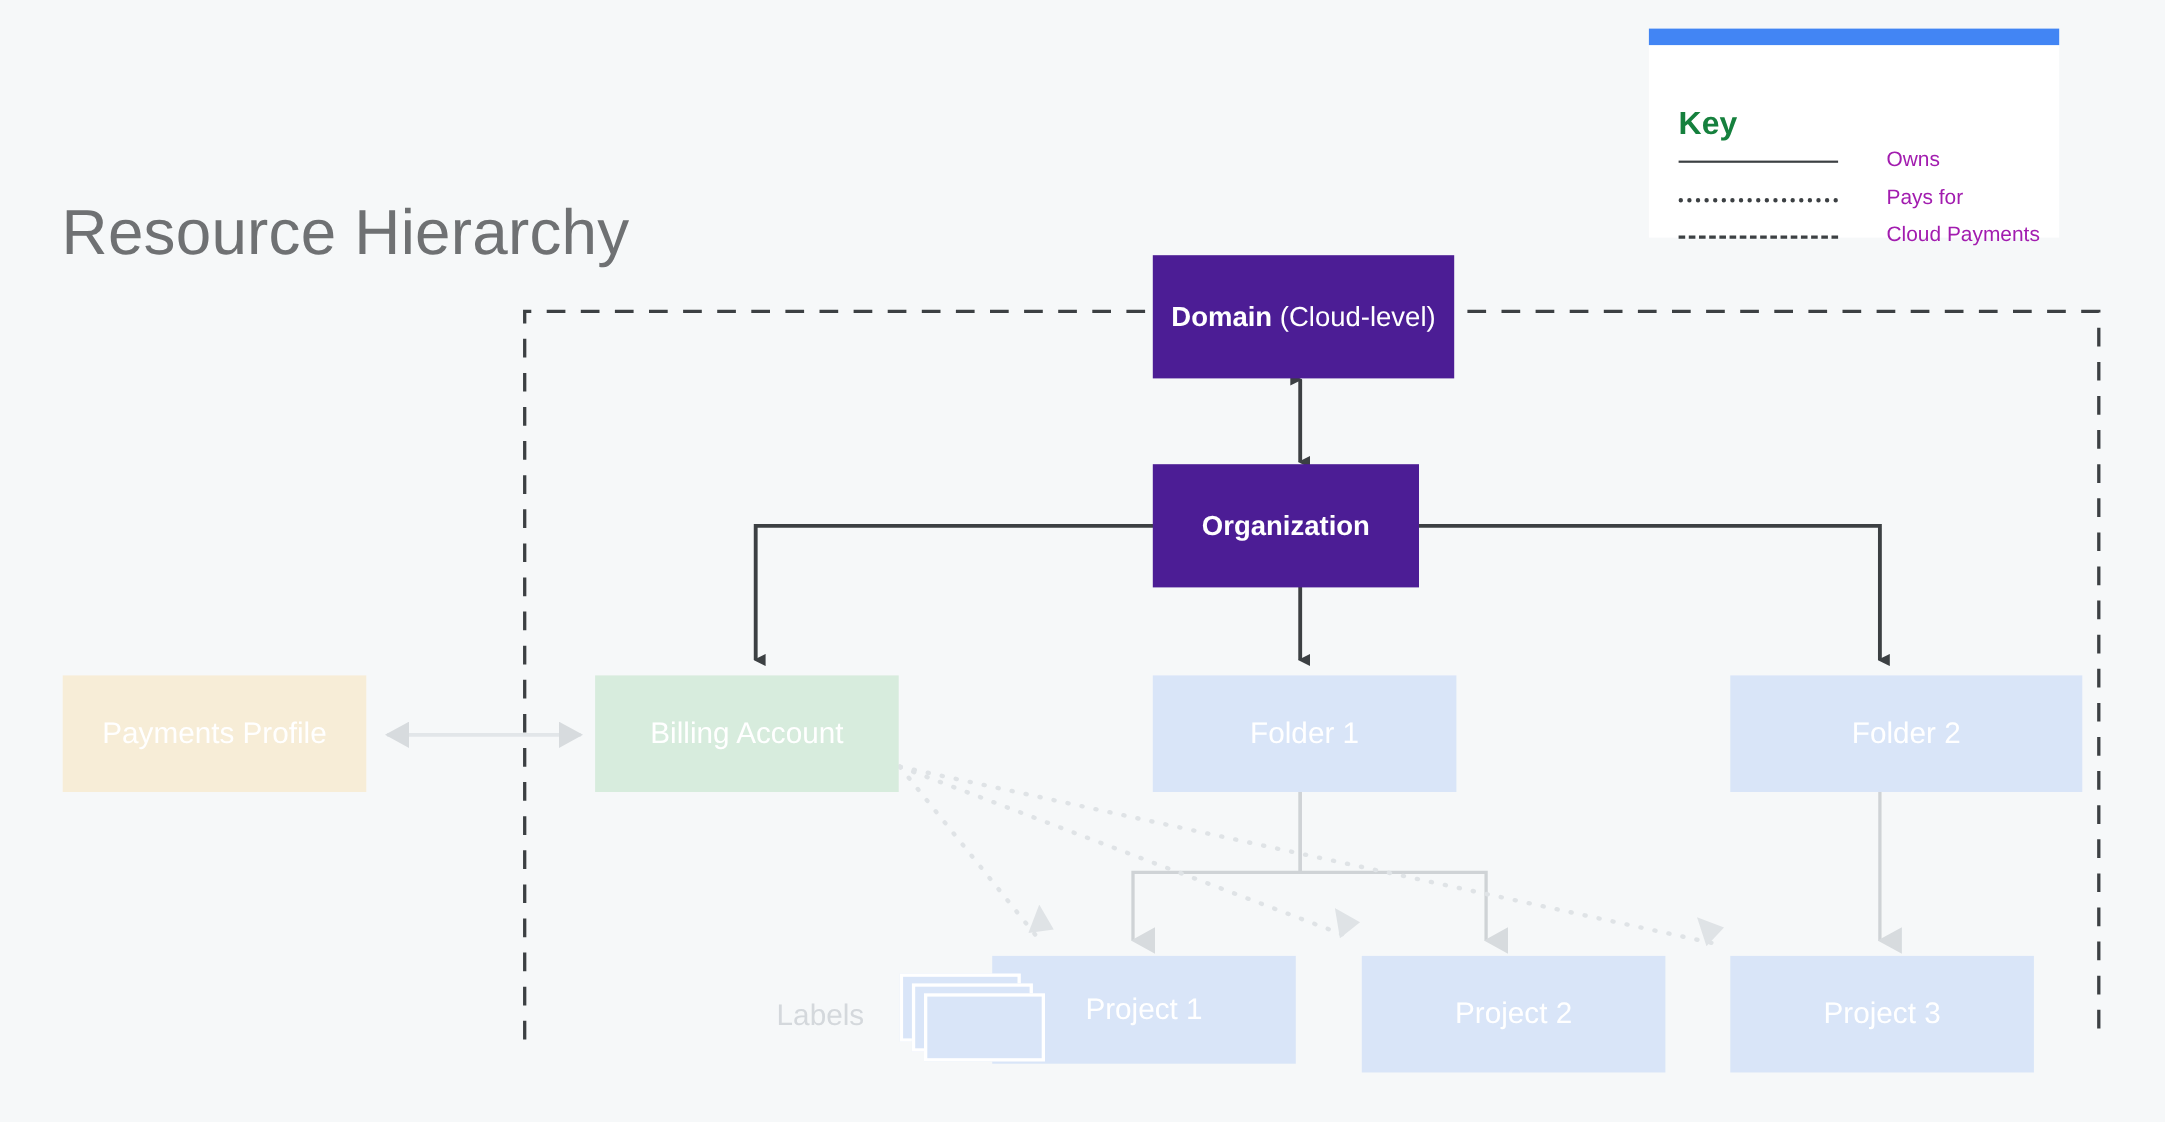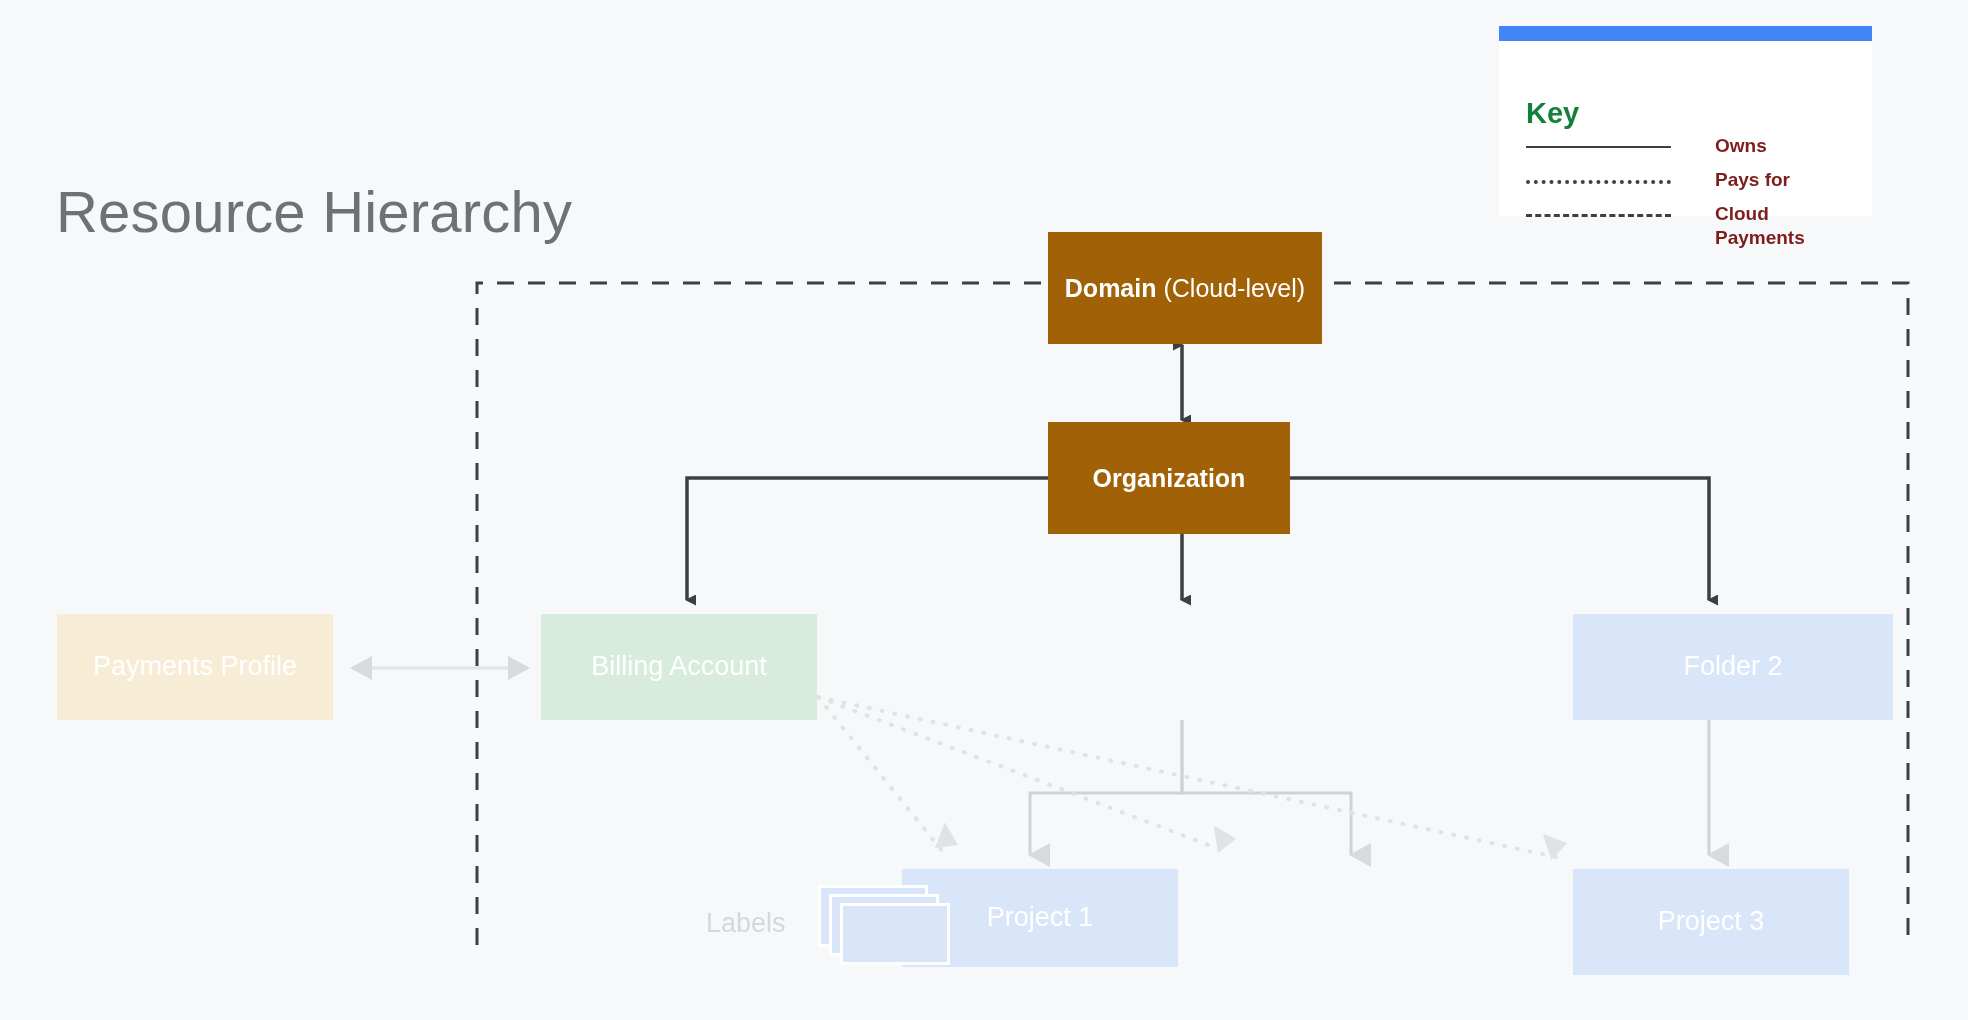--- a/index.html
+++ b/index.html
@@ -30,21 +30,21 @@
   .node{
     position:absolute;
     display:flex;
     align-items:center;
     justify-content:center;
     box-sizing:border-box;
     text-align:center;
     line-height:1.15;
   }
   .node.red{
-    background:#a16207;
+    background:#4c1d95;
     color:#ffffff;
     font-size:25px;
     font-weight:400;
   }
   .node.red b{font-weight:700;}
   .node.green{
     background:#d7ecdd;
     color:#ffffff;
     font-size:27px;
     font-weight:400;
@@ -118,22 +118,22 @@
     left:0; top:12px;
     width:145px;
     display:block;
     height:0;
   }
   .ln-solid{border-top:2.5px solid #3c4043;}
   .ln-dotted{border-top:4px dotted #3c4043;}
   .ln-dashed{border-top:3px dashed #3c4043;}
   .key-label{
     font-size:19px;
-    font-weight:700;
-    color:#7f1d1d;
+    font-weight:400;
+    color:#a21caf;
     line-height:1.28;
     padding-left:44px;
   }
 </style>
 </head>
 <body>
 
 <div id="stage">
 
   <div class="page-title">Resource Hierarchy</div>
@@ -193,29 +193,35 @@
   </div>
 
   <div class="node green" style="left:541px;top:614px;width:276px;height:106px;">
     <span>Billing Account</span>
   </div>
 
   <div class="node cream" style="left:57px;top:614px;width:276px;height:106px;">
     <span>Payments Profile</span>
   </div>
 
+  <div class="node blue" style="left:1048px;top:614px;width:276px;height:106px;">
+    <span>Folder 1</span>
+  </div>
 
   <div class="node blue" style="left:1573px;top:614px;width:320px;height:106px;">
     <span>Folder 2</span>
   </div>
 
   <div class="node blue" style="left:902px;top:869px;width:276px;height:98px;">
     <span>Project 1</span>
   </div>
 
+  <div class="node blue" style="left:1238px;top:869px;width:276px;height:106px;">
+    <span>Project 2</span>
+  </div>
 
   <div class="node blue" style="left:1573px;top:869px;width:276px;height:106px;">
     <span>Project 3</span>
   </div>
 
   <div class="labels-text">Labels</div>
   <div class="label-card" style="left:818px;top:885px;"></div>
   <div class="label-card" style="left:829px;top:894px;"></div>
   <div class="label-card" style="left:840px;top:903px;"></div>
 

